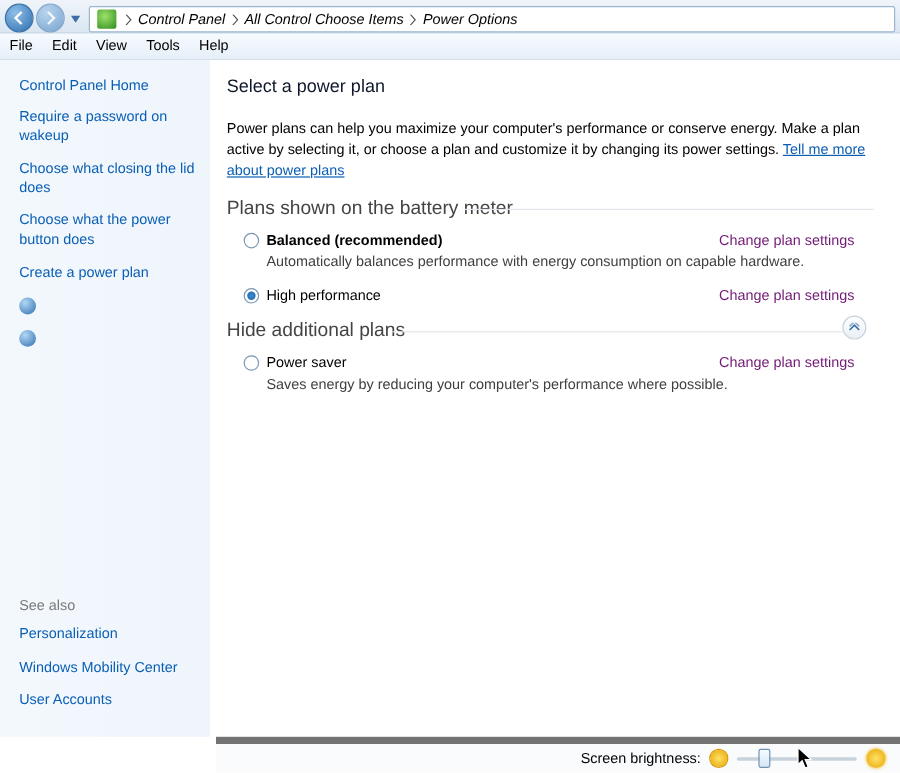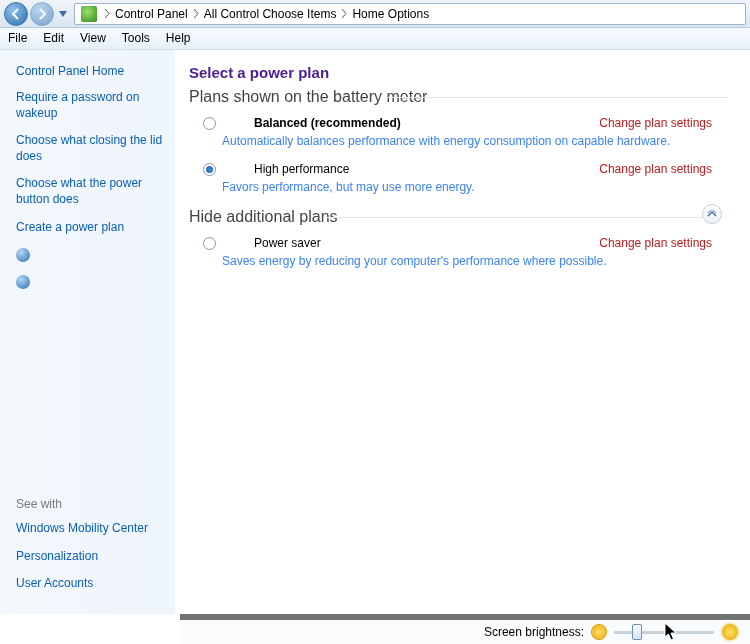--- a/index.html
+++ b/index.html
@@ -7,25 +7,26 @@
   font-family: "Segoe UI", Tahoma, sans-serif;
   font-size: 12px;
   color: #000;
   background: #fff;
   width: 750px;
   height: 644px;
   overflow: hidden;
   position: relative;
 }
 .addrbar {
-  display: flex; align-items: center;
+  display: flex; align-items: flex-end;
   height: 28px;
   background: linear-gradient(#f0f4fa,#dae6f2);
   border-bottom: 1px solid #b7c9dc;
   padding: 0 4px;
+  font-style: italic;
 }
 .navbtn {
   width: 24px; height: 24px; border-radius: 50%;
   background: radial-gradient(circle at 35% 30%, #8fbfe8, #2d6fb0);
   border: 1px solid #3a72a8;
   display: flex; align-items: center; justify-content: center;
   margin-right: 2px;
   color: #fff;
 }
 .navbtn.disabled { opacity: .55; }
@@ -71,49 +72,49 @@
 .sidelink-ico .ico {
   width: 14px; height: 14px; margin-right: 4px; margin-top: 1px;
   border-radius: 50%;
   background: radial-gradient(circle at 35% 30%, #b3d7f4, #2d6fb0);
   position: relative;
   flex-shrink: 0;
 }
 .seealso { position: absolute; bottom: 40px; left: 16px; width: 155px; }
 .seealso-h { color: #7a7a7a; margin-bottom: 10px; }
 .main { flex: 1; padding: 14px 22px 0 14px; overflow:auto;}
-h1 { color: #4c1d95; font-weight: bold; font-size: 15px; margin-bottom: 7px; }
+h1 { color: #0f172a; font-weight: normal; font-size: 15px; margin-bottom: 18px; }
 .intro { line-height: 1.45; margin-bottom: 14px; }
 .intro a { color: #0a5fb5; text-decoration: underline; }
 .grouplabel {
   color: #444; font-size: 16px; margin: 4px 0 10px 0;
   position: relative;
 }
 .grouplabel::after {
   content: ""; position: absolute; top: 50%; height: 1px;
   background: #e2e6ea; margin-left: 8px; right: 0; left: 190px;
 }
 .hideplans::after { left: 130px; right: 24px; }
 .plan { margin: 0 0 14px 14px; position: relative; }
-.planrow { display: flex; align-items: center; gap: 32px; }
+.planrow { display: flex; align-items: center; }
 .radio {
   appearance: none; width: 13px; height: 13px;
   border: 1px solid #7d99b4; border-radius: 50%;
   margin-right: 6px; position: relative; background: #fff;
   cursor: pointer;
 }
 .radio:checked::after {
   content: ""; position: absolute; inset: 2px;
   background: radial-gradient(circle,#3c8ed8,#1a5ea3);
   border-radius: 50%;
 }
 .planname { font-size: 12px; }
 .planname.bold { font-weight: bold; }
-.plandesc { margin: 4px 0 0 19px; color: #3b82f6; }
-.planlink { position: absolute; right: 16px; top: 0; color: #b91c1c; cursor: pointer; }
+.plandesc { margin: 4px 0 0 19px; color: #404040; }
+.planlink { position: absolute; right: 16px; top: 0; color: #701a75; cursor: pointer; }
 .collapsebtn {
   position: absolute; right: 6px; top: -4px;
   width: 20px; height: 20px; border-radius: 50%;
   border: 1px solid #c4cfda; background: linear-gradient(#fff,#e9eff5);
   display: flex; align-items: center; justify-content: center;
   color: #3a6ea5; cursor: pointer;
 }
 .hideplans { position: relative; }
 .footer {
   position: absolute; bottom: 0; left: 180px; right: 0; height: 30px;
@@ -177,21 +178,21 @@
         <svg width="6" height="9" viewBox="0 0 6 9">
           <path d="M1 0 L5 4.5 L1 9" stroke="#555" fill="none"></path>
         </svg>
       </span>
     <span class="crumb">All Control Choose Items</span>
     <span class="crumbarrow">
         <svg width="6" height="9" viewBox="0 0 6 9">
           <path d="M1 0 L5 4.5 L1 9" stroke="#555" fill="none"></path>
         </svg>
       </span>
-    <span class="crumb">Home Options</span>
+    <span class="crumb">Power Options</span>
   </div>
 </div>
 
 <div class="menubar">
   <div class="menuitem">File</div>
   <div class="menuitem">Edit</div>
   <div class="menuitem">View</div>
   <div class="menuitem">Tools</div>
   <div class="menuitem">Help</div>
 </div>
@@ -204,48 +205,50 @@
     <a class="sidelink">Choose what the power button does</a>
     <a class="sidelink">Create a power plan</a>
     <div class="sidelink-ico">
       <span class="ico"></span>
     </div>
     <div class="sidelink-ico">
       <span class="ico"></span>
     </div>
 
     <div class="seealso">
-      <span class="seealso-h">See with</span>
+      <span class="seealso-h">See also</span>
+      <a class="sidelink">Personalization</a>
       <a class="sidelink">Windows Mobility Center</a>
-      <a class="sidelink">Personalization</a>
       <a class="sidelink">User Accounts</a>
     </div>
   </div>
 
   <div class="main">
     <h1>Select a power plan</h1>
+    <p class="intro">
+      <span>Power plans can help you maximize your computer's performance or conserve energy. Make a plan active by selecting it, or choose a plan and customize it by changing its power settings. </span><a>Tell me more about power plans</a>
+    </p>
 
     <div class="grouplabel">Plans shown on the battery meter</div>
 
     <div class="plan">
       <div class="planrow">
         <input type="radio" class="radio" name="pp" style="">
         <span class="planname bold">Balanced (recommended)</span>
       </div>
       <a class="planlink">Change plan settings</a>
       <div class="plandesc">Automatically balances performance with energy consumption on capable hardware.</div>
     </div>
 
     <div class="plan">
       <div class="planrow">
         <input type="radio" class="radio" name="pp" checked="" style="">
         <span class="planname">High performance</span>
       </div>
       <a class="planlink">Change plan settings</a>
-      <div class="plandesc">Favors performance, but may use more energy.</div>
     </div>
 
     <div class="grouplabel hideplans">
       <span>Hide additional plans</span>
       <div class="collapsebtn">
         <svg width="10" height="8" viewBox="0 0 10 8">
             <path d="M1 6 L5 2 L9 6" stroke="#3a6ea5" stroke-width="1.4" fill="none"></path>
             <path d="M1 3 L5 -1 L9 3" stroke="#3a6ea5" stroke-width="1.4" fill="none" opacity=".55"></path>
           </svg>
       </div>

